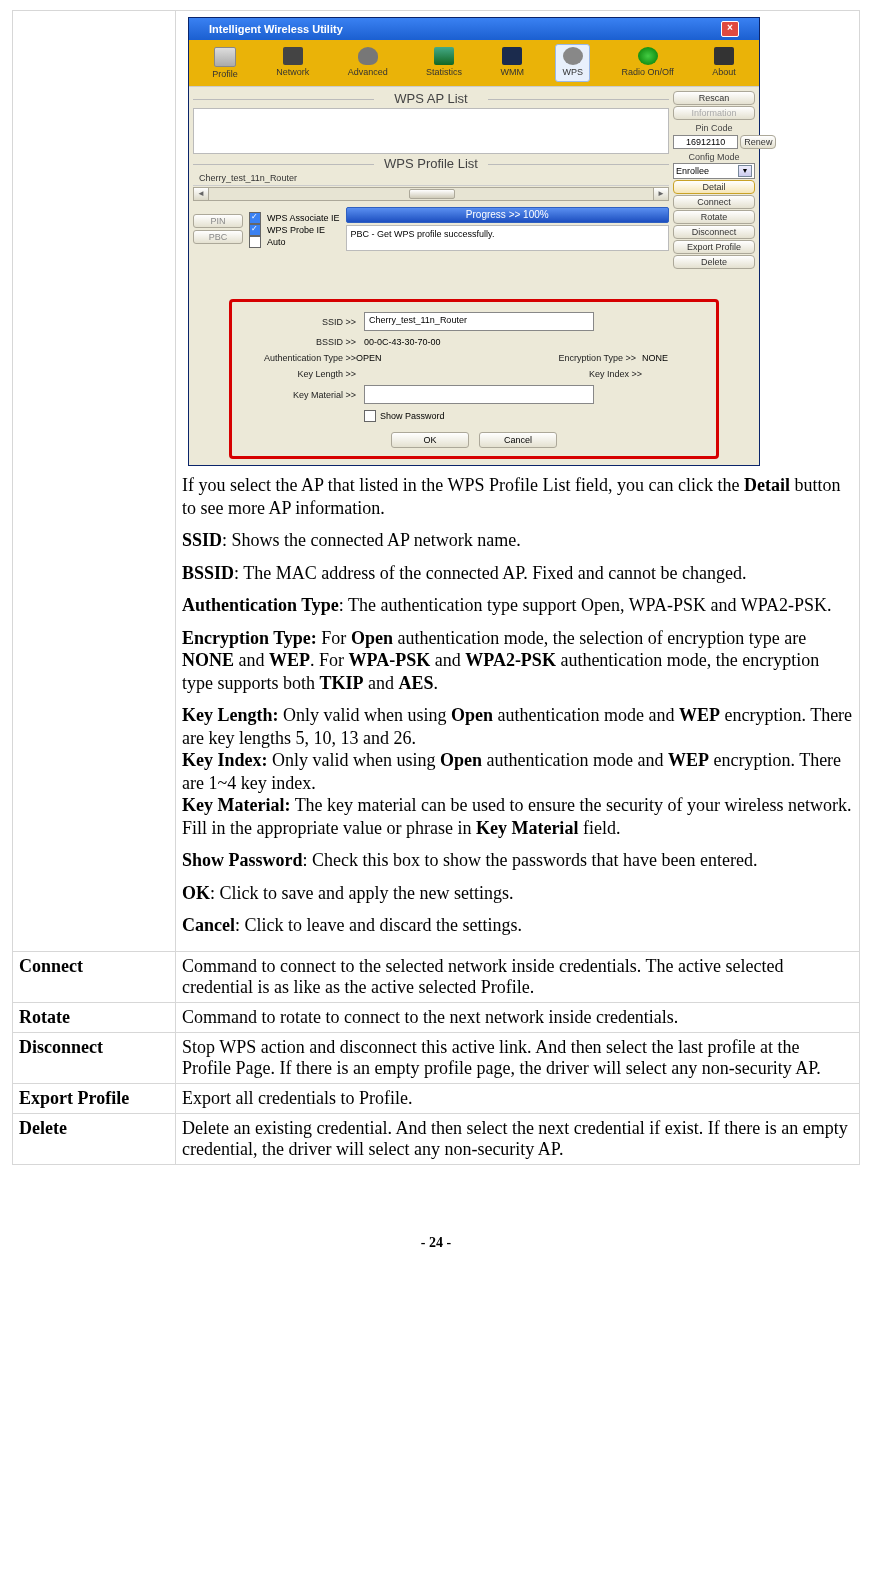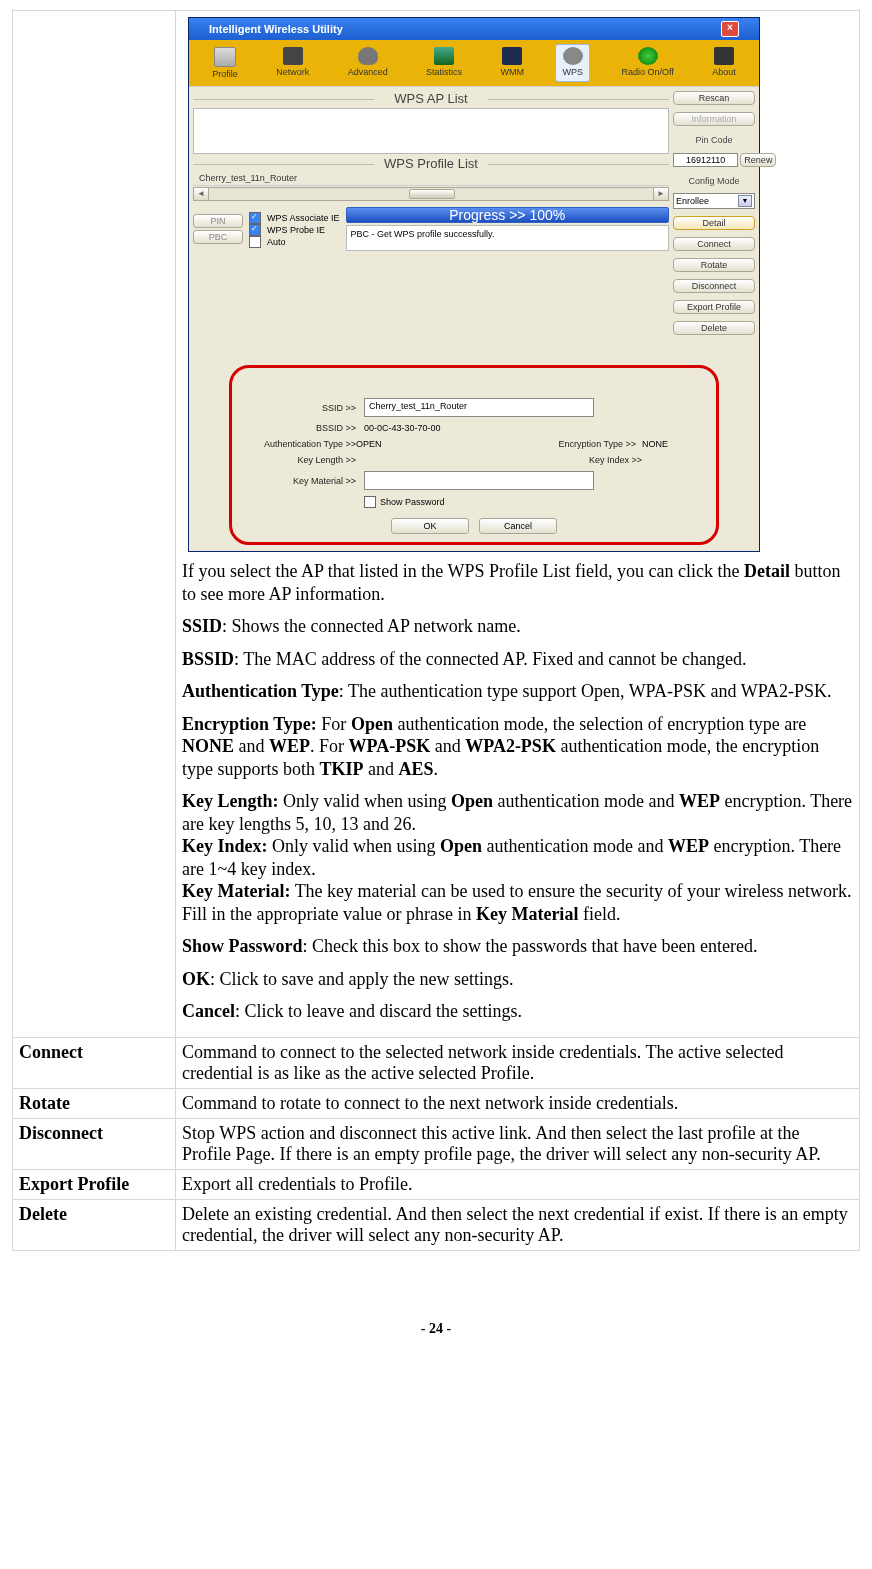--- a/index.html
+++ b/index.html
@@ -110,21 +110,21 @@
     display: flex;
     gap: 4px;
     position: relative;
   }
   .leftmain { flex: 1; }
   .rightpanel {
     width: 82px;
     padding-top: 2px;
     display: flex;
     flex-direction: column;
-    gap: 7px;
+    gap: 1px;
     font-size: 9px;
   }
   .sidebtn {
     background: linear-gradient(#fff,#e4e1d0);
     border: 1px solid #aca899;
     border-radius: 4px;
     text-align: center;
     padding: 1px 0;
     color: #333;
     font-size: 9px;
@@ -222,39 +222,39 @@
   }
   .chk.on { background:#3a81f2;}
   .chk.on:after{content:"✓"; color:#fff; font-size:8px; position:absolute; top:-1px; left:1px;}
   .progress-area { flex: 1; }
   .progressbar {
     height: 14px;
     background: linear-gradient(#5a8ff0,#1d4fc0);
     border: 1px solid #3060c0;
     color: #fff;
     text-align: center;
-    font-size: 14px;
+    font-size: 10px;
     line-height: 14px;
     border-radius: 2px;
   }
   .statusbox {
     background: #fff;
     border: 1px solid #bbb;
     font-size: 9px;
     padding: 3px 4px;
     margin-top: 2px;
     height: 18px;
   }
   
   .detailpanel {
     margin: 26px 40px 6px 40px;
     border: 3px solid #d60000;
-    border-radius: 20px;
+    border-radius: 4px;
     background: #ece9d8;
-    padding: 24px 14px 8px 14px;
+    padding: 4px 14px 8px 14px;
     font-size: 9px;
   }
   .dp-row {
     display: flex;
     align-items: center;
     gap: 8px;
     margin: 6px 0;
   }
   .dp-label {
     width: 110px;

